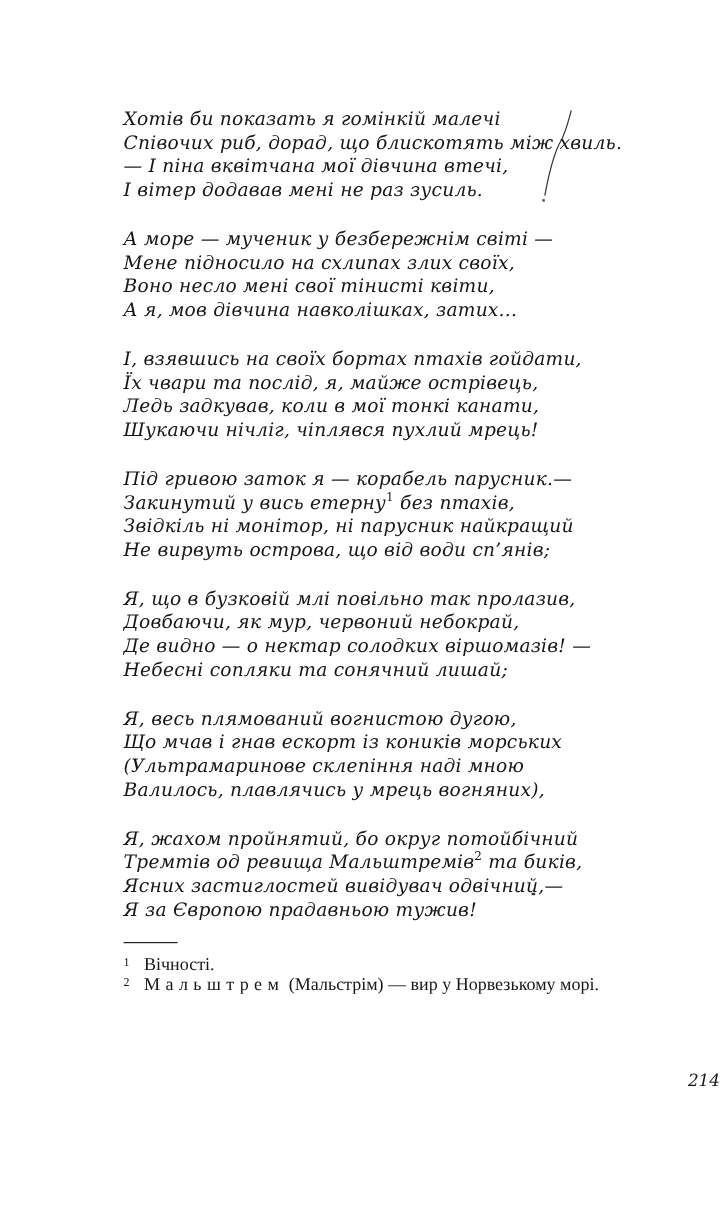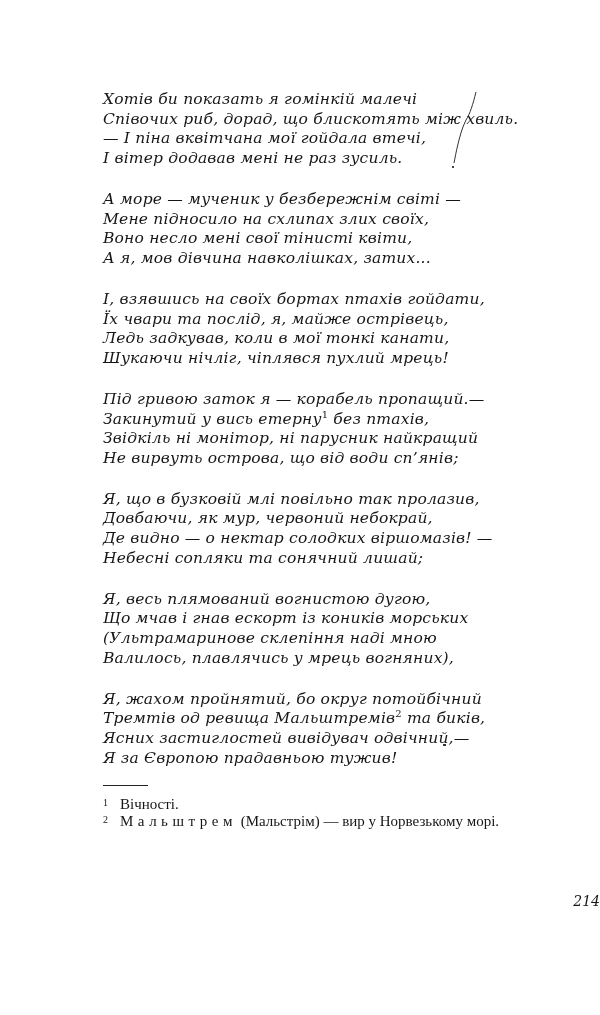--- a/index.html
+++ b/index.html
@@ -37,37 +37,37 @@
 
   <svg class="pencil" viewBox="0 0 40 80">
     <path d="M36 2 C33 14, 30 24, 26 30 C22 38, 20 46, 18 54 C16 62, 15 68, 14 73" stroke="#333" stroke-width="1" fill="none"></path>
     <rect x="12" y="76" width="2" height="2" fill="#444"></rect>
   </svg>
 
   <div class="poem">
     <div class="stanza">
       <span class="line">Хотів би показать я гомінкій малечі</span>
       <span class="line">Співочих риб, дорад, що блискотять між хвиль.</span>
-      <span class="line">— І піна вквітчана мої гойдала втечі,</span>
+      <span class="line">— І піна вквітчана мої дівчина втечі,</span>
       <span class="line">І вітер додавав мені не раз зусиль.</span>
     </div>
     <div class="stanza">
       <span class="line">А море — мученик у безбережнім світі —</span>
       <span class="line">Мене підносило на схлипах злих своїх,</span>
       <span class="line">Воно несло мені свої тінисті квіти,</span>
       <span class="line">А я, мов дівчина навколішках, затих...</span>
     </div>
     <div class="stanza">
       <span class="line">І, взявшись на своїх бортах птахів гойдати,</span>
       <span class="line">Їх чвари та послід, я, майже острівець,</span>
       <span class="line">Ледь задкував, коли в мої тонкі канати,</span>
       <span class="line">Шукаючи нічліг, чіплявся пухлий мрець!</span>
     </div>
     <div class="stanza">
-      <span class="line">Під гривою заток я — корабель пропащий.—</span>
+      <span class="line">Під гривою заток я — корабель парусник.—</span>
       <span class="line"><span>Закинутий у вись етерну</span><sup>1</sup><span> без птахів,</span></span>
       <span class="line">Звідкіль ні монітор, ні парусник найкращий</span>
       <span class="line">Не вирвуть острова, що від води сп’янів;</span>
     </div>
     <div class="stanza">
       <span class="line">Я, що в бузковій млі повільно так пролазив,</span>
       <span class="line">Довбаючи, як мур, червоний небокрай,</span>
       <span class="line">Де видно — о нектар солодких віршомазів! —</span>
       <span class="line">Небесні сопляки та сонячний лишай;</span>
     </div>

